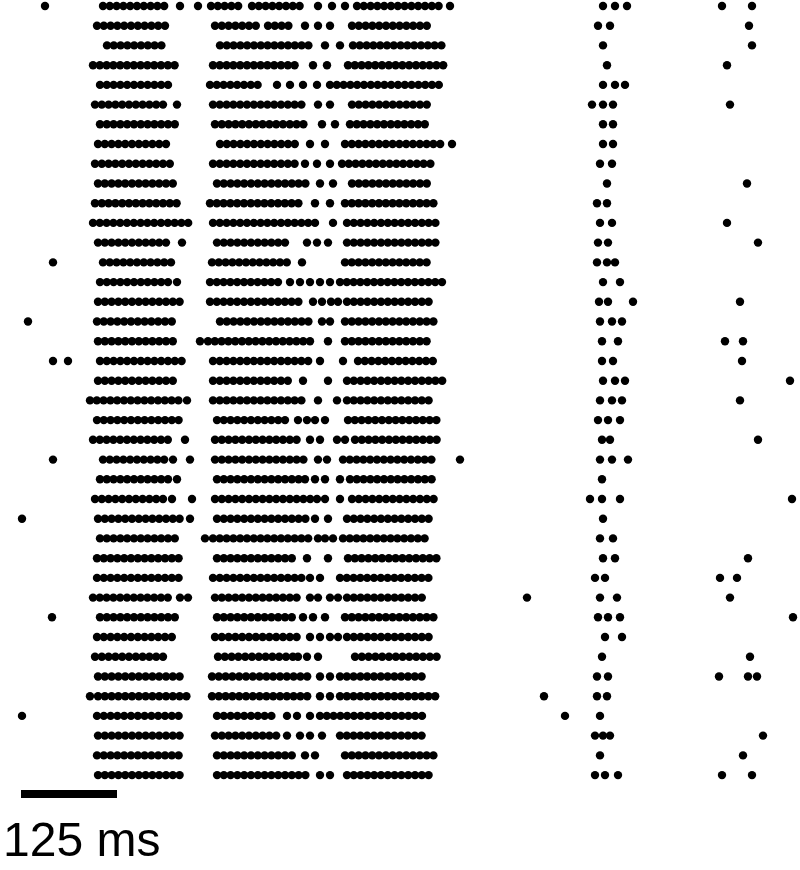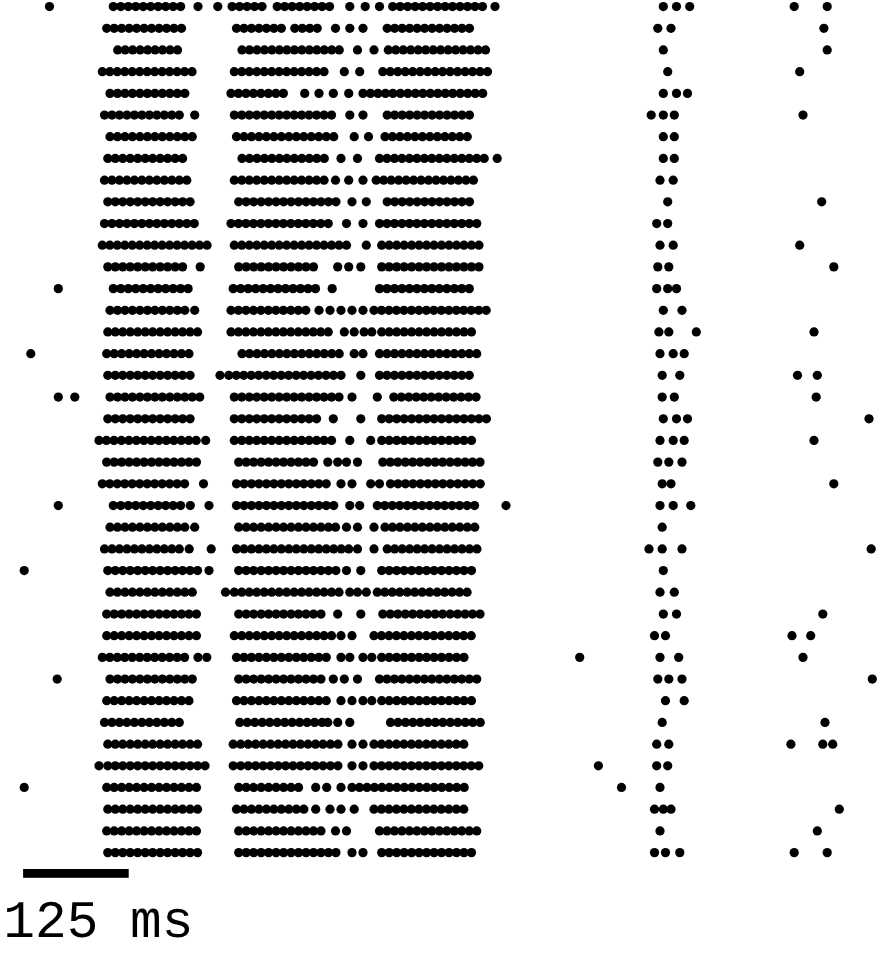--- a/index.html
+++ b/index.html
@@ -25,21 +25,20 @@
     position: absolute;
     background: #000000;
   }
   .scale-label {
     position: absolute;
     color: #000000;
     font-size: 48px;
     line-height: 1;
     letter-spacing: 0px;
     white-space: nowrap;
-    font-family: Liberation Mono, monospace;
   }
 </style>
 </head>
 <body>
 
 <div class="figure">
   <svg class="raster-svg" width="800" height="810" viewBox="0 0 800 810">
       <circle cx="103.0" cy="6.0" r="4.2" fill="#000000"></circle>
       <circle cx="109.8" cy="6.0" r="4.2" fill="#000000"></circle>
       <circle cx="116.6" cy="6.0" r="4.2" fill="#000000"></circle>

